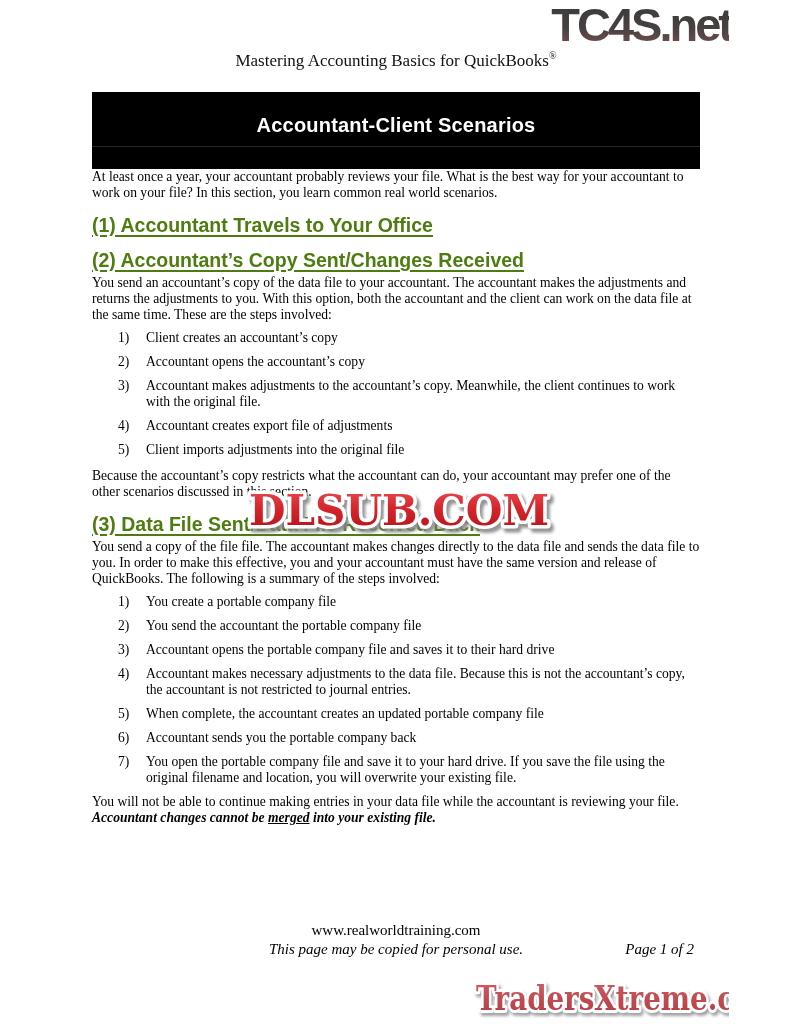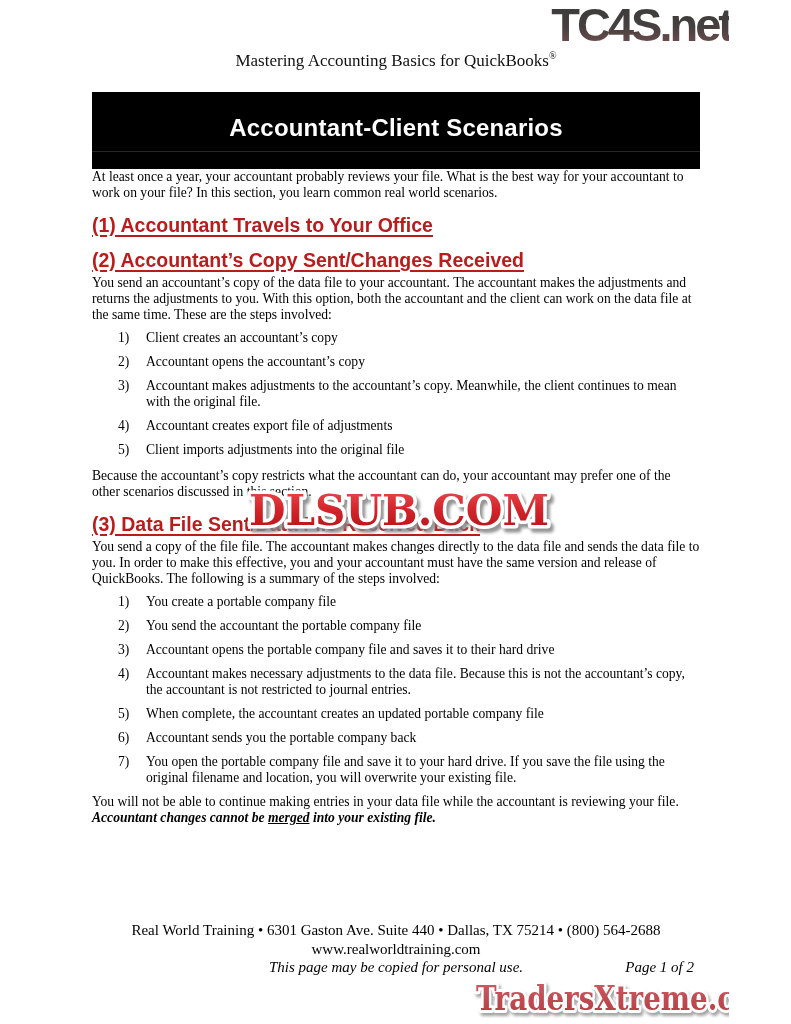--- a/index.html
+++ b/index.html
@@ -25,21 +25,21 @@
     margin-top:21px;
     background:#000;
     height:77px;
     text-align:center;
   }
   .banner-title{
     padding-top:22px;
     color:#fff;
     font-family:"Liberation Sans", sans-serif;
     font-weight:bold;
-    font-size:24px;
+    font-size:20px;
     letter-spacing:.2px;
   }
   .banner-line{
     margin-top:9px;
     height:1px;
     background:#262626;
   }
   
   p.body{
     margin:0;
@@ -49,21 +49,21 @@
   .intro{margin-top:10px;}
   h2.sec{
     margin:13px 0 4px 0;
     font-family:"Liberation Sans", sans-serif;
     font-weight:bold;
     font-size:19.5px;
     line-height:22px;
     text-decoration:underline;
     text-decoration-thickness:2px;
     text-underline-offset:3px;
-    color:#b91c1c;
+    color:#4d7c0f;
   }
   ol.steps{
     list-style:none;
     counter-reset:step;
     margin:7px 0 0 0;
     padding:0;
   }
   ol.steps li{
     counter-increment:step;
     position:relative;
@@ -137,21 +137,21 @@
 
     <p class="body intro">At least once a year, your accountant probably reviews your file. What is the best way for your accountant to work on your file? In this section, you learn common real world scenarios.</p>
 
     <h2 class="sec">(1) Accountant Travels to Your Office</h2>
 
     <h2 class="sec">(2) Accountant’s Copy Sent/Changes Received</h2>
     <p class="body">You send an accountant’s copy of the data file to your accountant. The accountant makes the adjustments and returns the adjustments to you. With this option, both the accountant and the client can work on the data file at the same time. These are the steps involved:</p>
     <ol class="steps">
       <li><span>Client creates an accountant’s copy</span></li>
       <li><span>Accountant opens the accountant’s copy</span></li>
-      <li><span>Accountant makes adjustments to the accountant’s copy. Meanwhile, the client continues to mean with the original file.</span></li>
+      <li><span>Accountant makes adjustments to the accountant’s copy. Meanwhile, the client continues to work with the original file.</span></li>
       <li><span>Accountant creates export file of adjustments</span></li>
       <li><span>Client imports adjustments into the original file</span></li>
     </ol>
     <div class="because-wrap">
       <p class="body">Because the accountant’s copy restricts what the accountant can do, your accountant may prefer one of the other scenarios discussed in this section.</p>
     </div>
 
     <h2 class="sec">(3) Data File Sent/Data File Received Back</h2>
     <p class="body">You send a copy of the file file. The accountant makes changes directly to the data file and sends the data file to you. In order to make this effective, you and your accountant must have the same version and release of QuickBooks. The following is a summary of the steps involved:</p>
     <ol class="steps">
@@ -162,21 +162,20 @@
       <li><span>When complete, the accountant creates an updated portable company file</span></li>
       <li><span>Accountant sends you the portable company back</span></li>
       <li><span>You open the portable company file and save it to your hard drive. If you save the file using the original filename and location, you will overwrite your existing file.</span></li>
     </ol>
 
     <p class="body closing"><span>You will not be able to continue making entries in your data file while the accountant is reviewing your file.</span>
       <span class="bi">Accountant changes cannot be </span><span class="bi-u">merged</span><span class="bi"> into your existing file.</span></p>
   </div>
 
   <div class="page-footer">
-    <div>Real World Training • 6301 Gaston Ave. Suite 440 • Dallas, TX 75214 • (800) 564-2688</div>
     <div>www.realworldtraining.com</div>
     <div class="footer-line3">
       <span>This page may be copied for personal use.</span>
       <span class="footer-page">Page 1 of 2</span>
     </div>
   </div>
 
   <div class="wm-dlsub">
     <svg width="318" height="54" viewBox="0 0 318 54">
       <defs>

